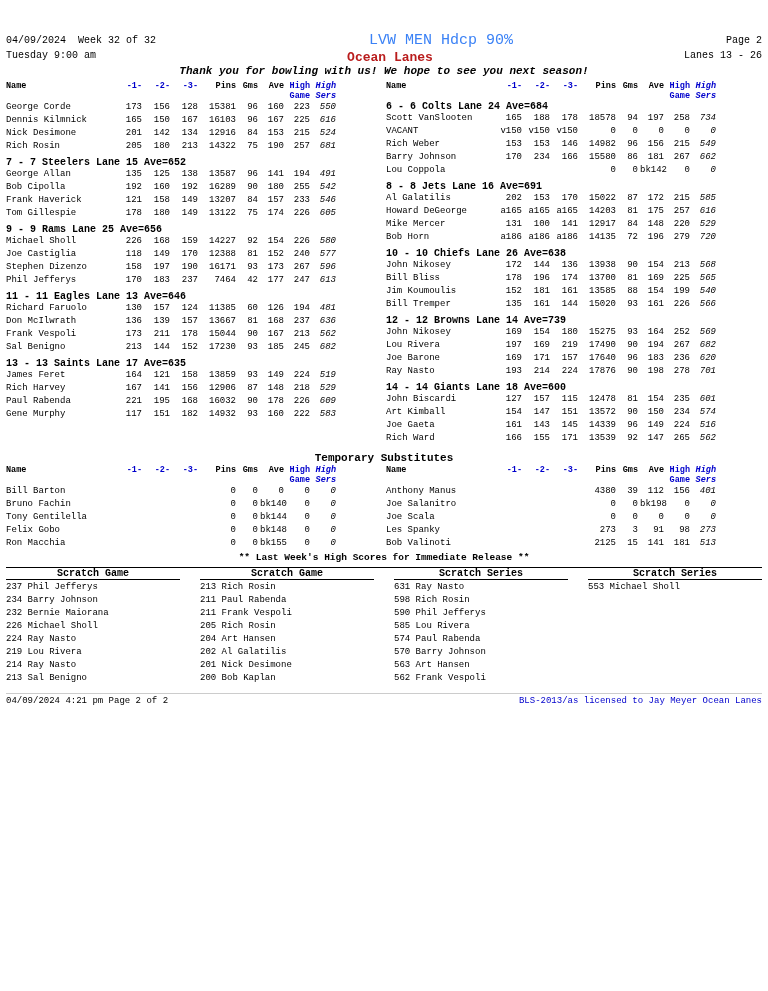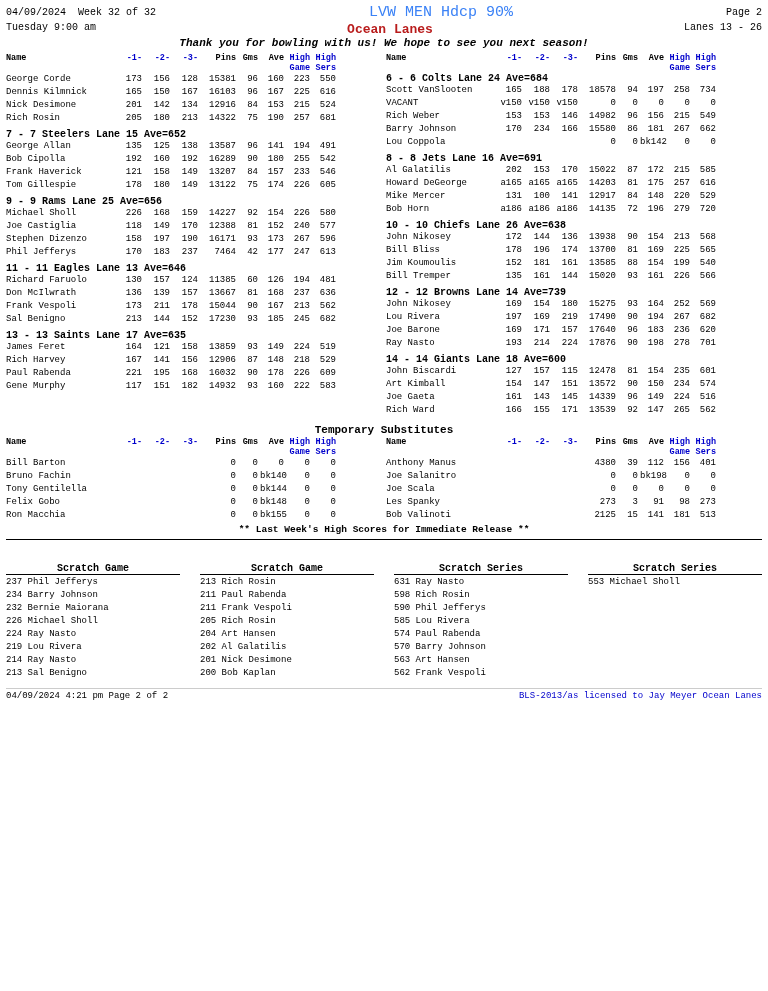--- a/index.html
+++ b/index.html
@@ -10,20 +10,21 @@
       color: #000;
       width: 768px;
       min-height: 991px;
       padding: 4px 6px;
     }
     .header-top {
       display: flex;
       justify-content: center;
       align-items: center;
       margin-bottom: 1px;
+      margin-top: 28px;
     }
     .header-title {
       color: #3b82f6;
       font-size: 15px;
       font-weight: normal;
       text-align: center;
       flex: 1;
     }
     .header-subtitle {
       color: #b91c1c;
@@ -63,36 +64,35 @@
     }
     
     .c-name { width: 110px; }
     .c-1 { width: 28px; text-align: right; padding-right: 2px; }
     .c-2 { width: 28px; text-align: right; padding-right: 2px; }
     .c-3 { width: 28px; text-align: right; padding-right: 2px; }
     .c-pins { width: 38px; text-align: right; padding-right: 2px; }
     .c-gms { width: 22px; text-align: right; padding-right: 2px; }
     .c-ave { width: 26px; text-align: right; padding-right: 2px; }
     .c-hg { width: 26px; text-align: right; padding-right: 2px; }
-    .c-hs { width: 26px; text-align: right; padding-right: 2px; }
+    .c-hs { width: 26px; text-align: right; padding-right: 2px; font-style: italic; }
     .temp-sub-title {
       text-align: center;
       font-weight: bold;
       font-size: 11px;
       margin: 3px 0 1px 0;
     }
     .scratch-section {
       margin-top: 4px;
       border-top: 1px solid #000;
     }
     .scratch-grid {
       display: grid;
       grid-template-columns: 1fr 1fr 1fr 1fr;
       gap: 0 20px;
-      margin-top: 23px;
     }
     .scratch-col-title {
       font-weight: bold;
       text-align: center;
       font-size: 10px;
       border-bottom: 1px solid #000;
       margin-bottom: 1px;
     }
     .scratch-entry {
       font-size: 9px;

